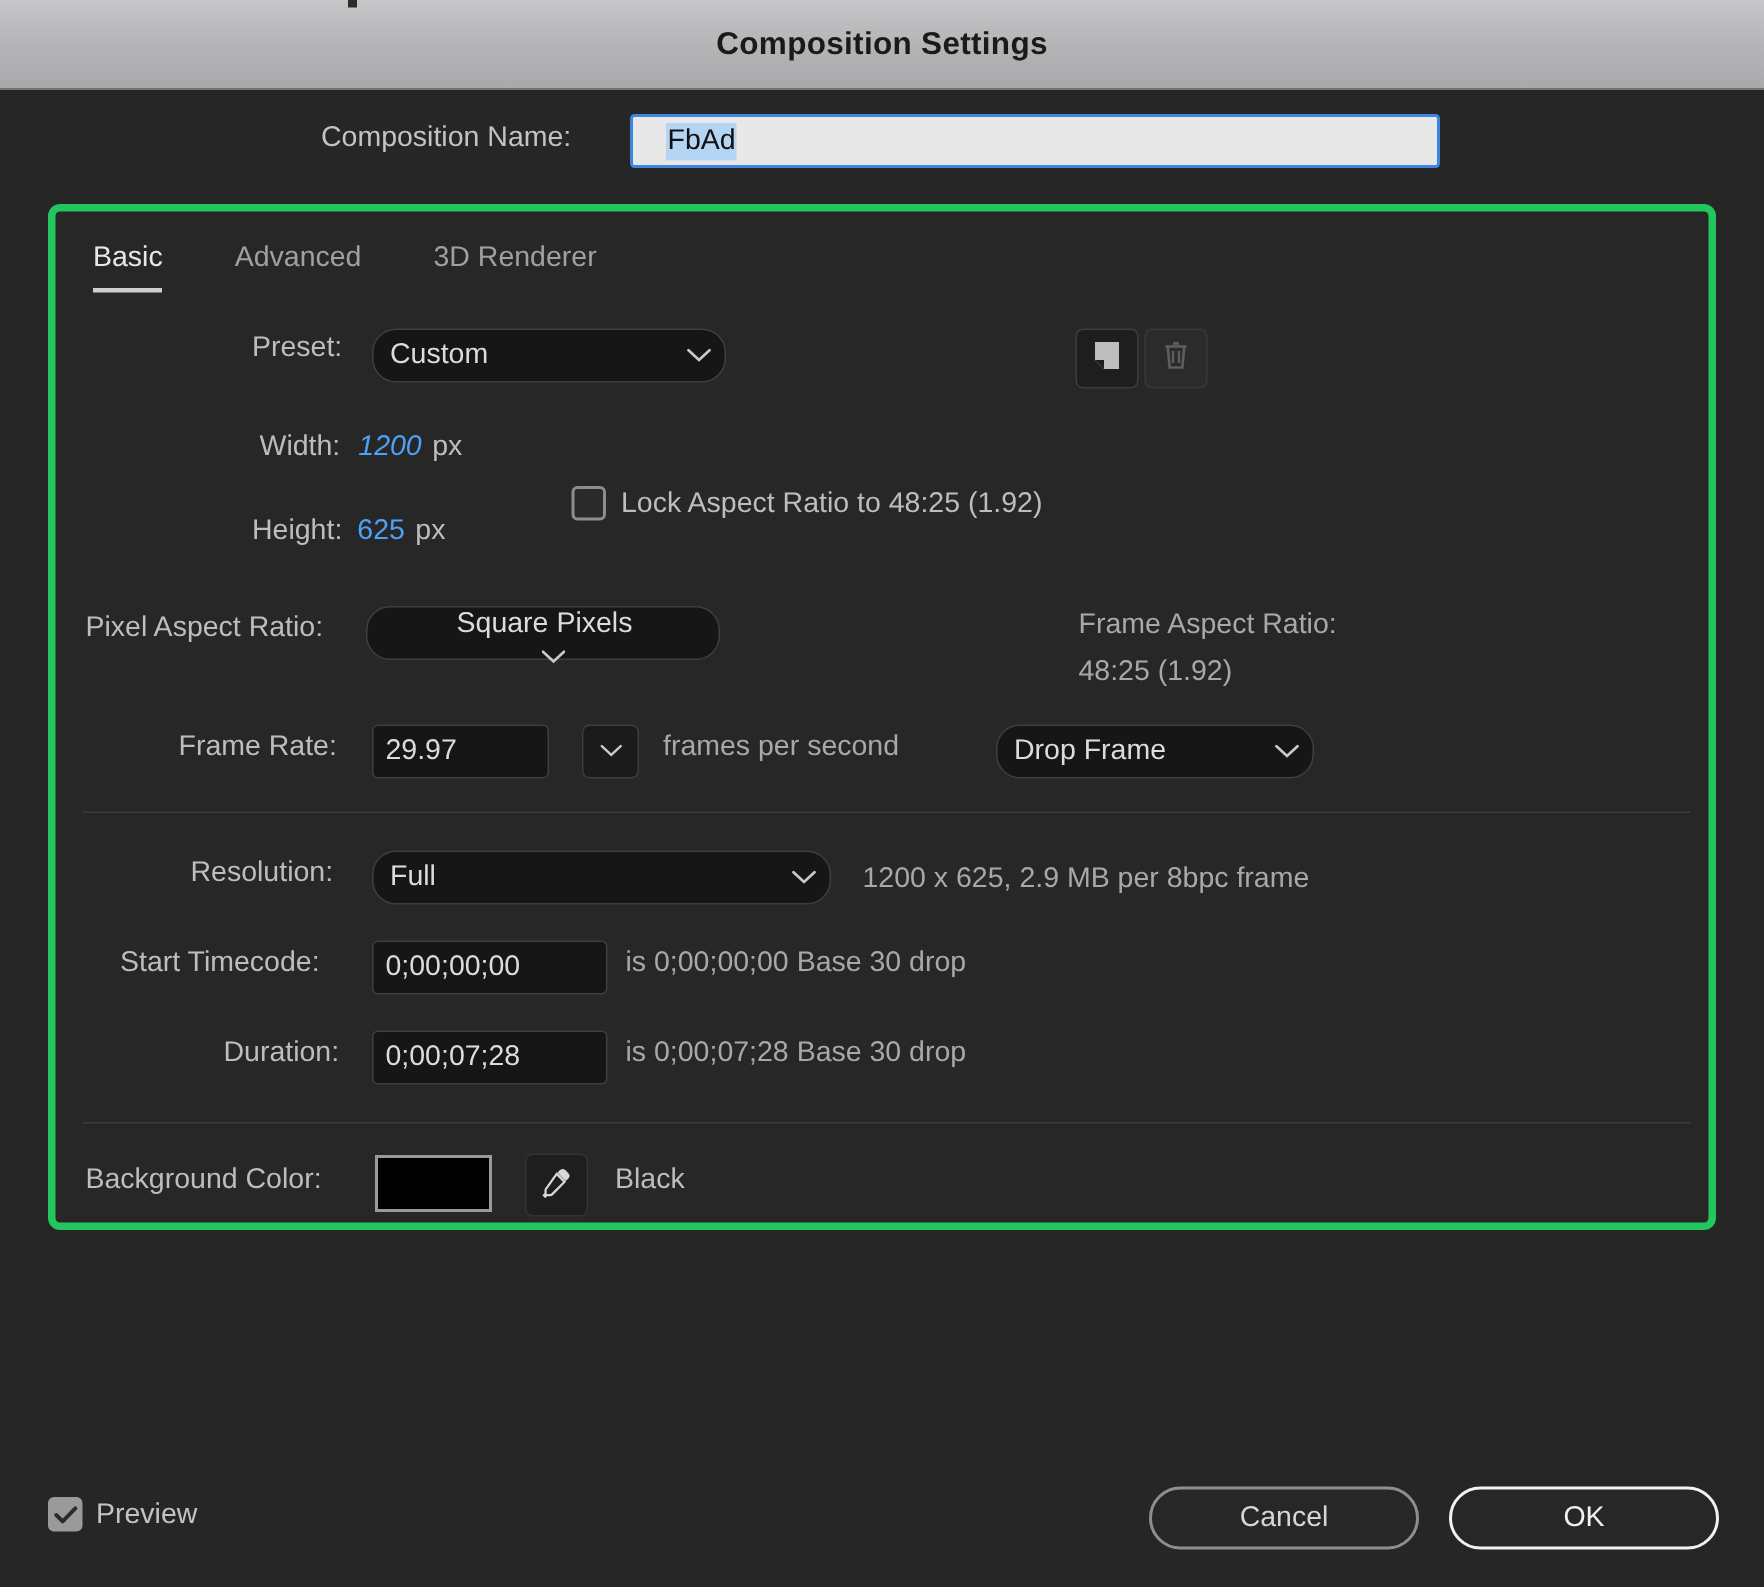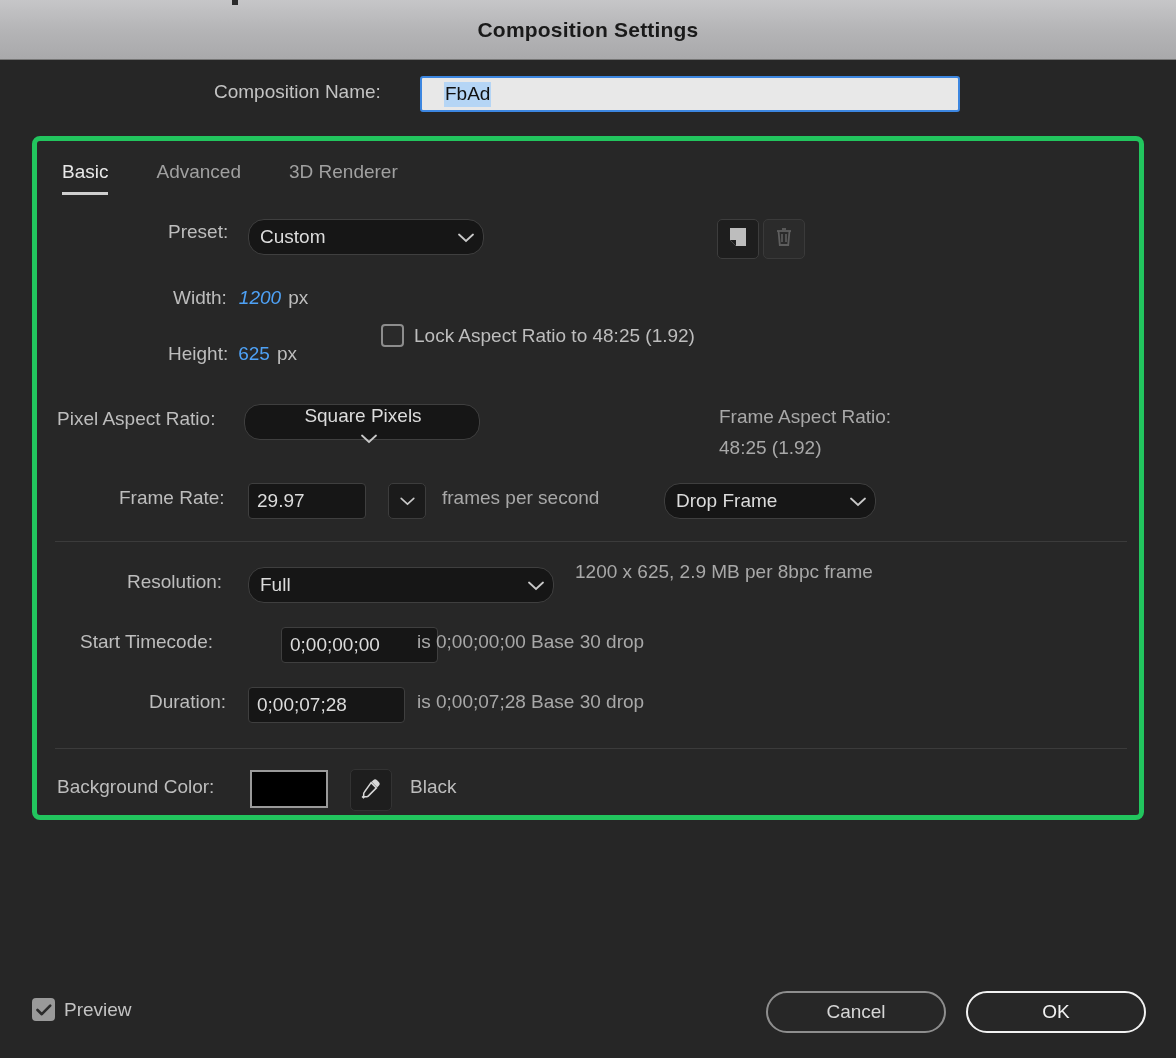--- a/index.html
+++ b/index.html
@@ -414,28 +414,28 @@
     <span class="lbl">Resolution:</span>
   </div>
   <div class="select" style="position:absolute; left:211px; top:426px; width:306px;">
     <span>Full</span>
     <span class="chev">
       <svg width="16" height="10" viewBox="0 0 16 10">
           <path d="M1 1.5 L8 8 L15 1.5" stroke="#c9c9c9" stroke-width="1.8" fill="none" stroke-linecap="round"></path>
         </svg>
     </span>
   </div>
-  <div class="row" style="left:538px; top:420px;">
+  <div class="row" style="left:538px; top:434px;">
     <span class="lbl-dim">1200 x 625, 2.9 MB per 8bpc frame</span>
   </div>
 
   <div class="row" style="left:43px; top:490px;">
     <span class="lbl">Start Timecode:</span>
   </div>
-  <div class="field" style="position:absolute; left:211px; top:486px; width:157px;margin-left:33px;">
+  <div class="field" style="position:absolute; left:211px; top:486px; width:157px;">
     <span>0;00;00;00</span>
   </div>
   <div class="row" style="left:380px; top:490px;">
     <span class="lbl-dim">is 0;00;00;00  Base 30  drop</span>
   </div>
 
   <div class="row" style="left:112px; top:550px;">
     <span class="lbl">Duration:</span>
   </div>
   <div class="field" style="position:absolute; left:211px; top:546px; width:157px;">

